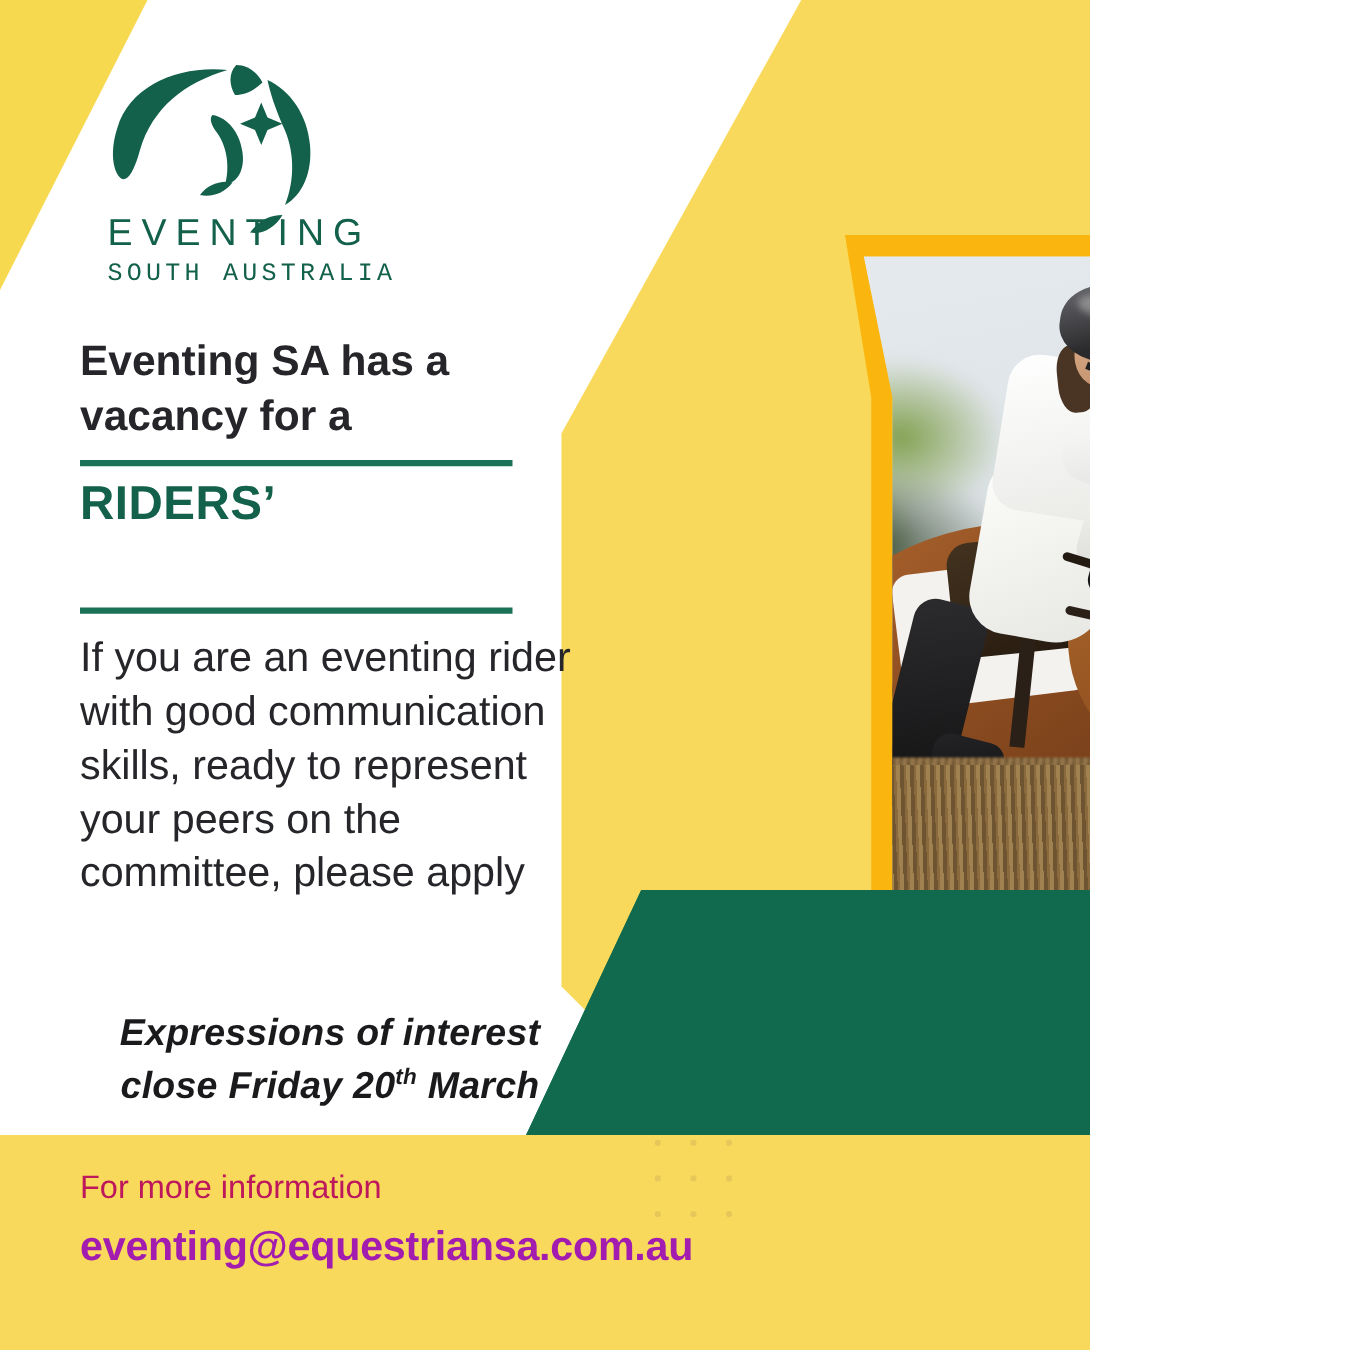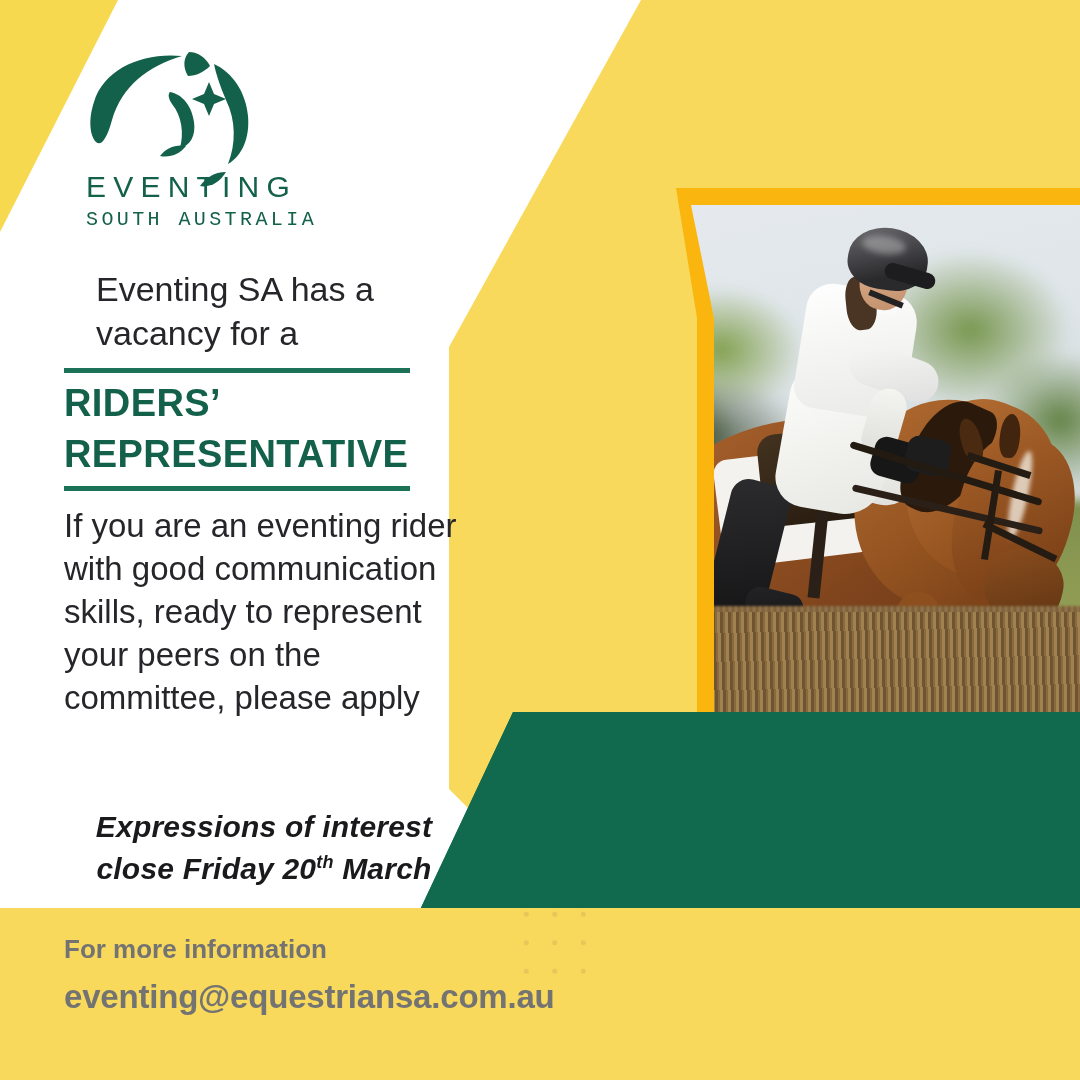--- a/index.html
+++ b/index.html
@@ -1,20 +1,20 @@
 <!DOCTYPE html>
 <html><head>
 <meta charset="utf-8">
 <style>
   html,body{margin:0;padding:0;background:#fff;}
   body{width:1080px;height:1080px;overflow:hidden;font-family:"Liberation Sans",sans-serif;}
 
   #poster{
     position:relative;
-    width:1080px;height:1080px;
+    width:872px;height:1080px;
     background:#ffffff;
     overflow:hidden;
   }
 
   
   .photo-clip{
     position:absolute;
     top:0;left:0;width:1080px;height:1080px;
     -webkit-clip-path:polygon(691px 205px, 1080px 205px, 1080px 875px, 1080px 875px, 792px 875px, 714px 802px, 714px 318px);
     clip-path:polygon(691px 205px, 1080px 205px, 1080px 875px, 792px 875px, 714px 802px, 714px 318px);
@@ -183,38 +183,38 @@
   .logo{position:absolute;left:86px;top:50px;width:270px;height:180px;}
   .logo svg{display:block;}
   .logo-word{position:absolute;left:86px;top:172px;width:270px;text-align:left;}
   .logo-name{color:#13614A;font-size:30px;letter-spacing:7.2px;font-weight:400;
     font-family:"Liberation Sans",sans-serif;line-height:1;}
   .logo-sub{color:#13614A;font-size:20px;letter-spacing:3.4px;font-weight:400;margin-top:8px;
     font-family:Liberation Mono, monospace;line-height:1;}
 
   
   .intro{position:absolute;left:64px;top:268px;width:370px;
-    font-size:34px;line-height:1.28;color:#26262a;font-weight:400;margin-left:32px;}
+    font-size:34px;line-height:1.28;color:#26262a;font-weight:700;}
 
   .rule{position:absolute;left:64px;width:346px;height:5px;background:#1C7257;}
   .rule-top{top:368px;}
   .rule-bot{top:486px;}
 
   .headline{position:absolute;left:64px;top:378px;width:400px;
     font-size:38px;line-height:1.35;letter-spacing:.4px;color:#13614A;font-weight:700;}
 
   .body{position:absolute;left:64px;top:505px;width:400px;
     font-size:33px;line-height:1.3;color:#26262a;font-weight:400;}
 
   .deadline{position:absolute;left:64px;top:806px;width:400px;
     font-size:30px;line-height:1.4;color:#1a1a1d;font-weight:700;font-style:italic;letter-spacing:.2px;text-align:center;}
   .deadline sup{font-size:.6em;vertical-align:super;line-height:0;}
 
-  .more{position:absolute;left:64px;top:934px;font-size:26px;color:#737373;font-weight:700;}
-  .email{position:absolute;left:64px;top:978px;font-size:33px;color:#737373;font-weight:700;letter-spacing:-.2px;}
+  .more{position:absolute;left:64px;top:934px;font-size:26px;color:#be185d;font-weight:400;}
+  .email{position:absolute;left:64px;top:978px;font-size:33px;color:#a21caf;font-weight:700;letter-spacing:-.2px;}
 </style>
 </head>
 <body>
 
 <div id="poster">
 
   <div class="photo-clip">
     <div class="photo">
       <div class="ph-sky"></div>
       <div class="ph-trees"></div>
@@ -369,21 +369,20 @@
     <div class="logo-name">EVENTING</div>
     <div class="logo-sub">SOUTH AUSTRALIA</div>
   </div>
 
   <div class="intro">Eventing SA has a vacancy for a</div>
 
   <div class="rule rule-top"></div>
 
   <div class="headline">
     <div>RIDERS’</div>
-    <div>REPRESENTATIVE</div>
   </div>
 
   <div class="rule rule-bot"></div>
 
   <div class="body">If you are an eventing rider with good communication skills, ready to represent your peers on the committee, please apply</div>
 
   <div class="deadline"><span>Expressions of interest close Friday 20</span><sup>th</sup><span> March</span></div>
 
   <div class="more">For more information</div>
   <div class="email">eventing@equestriansa.com.au</div>

